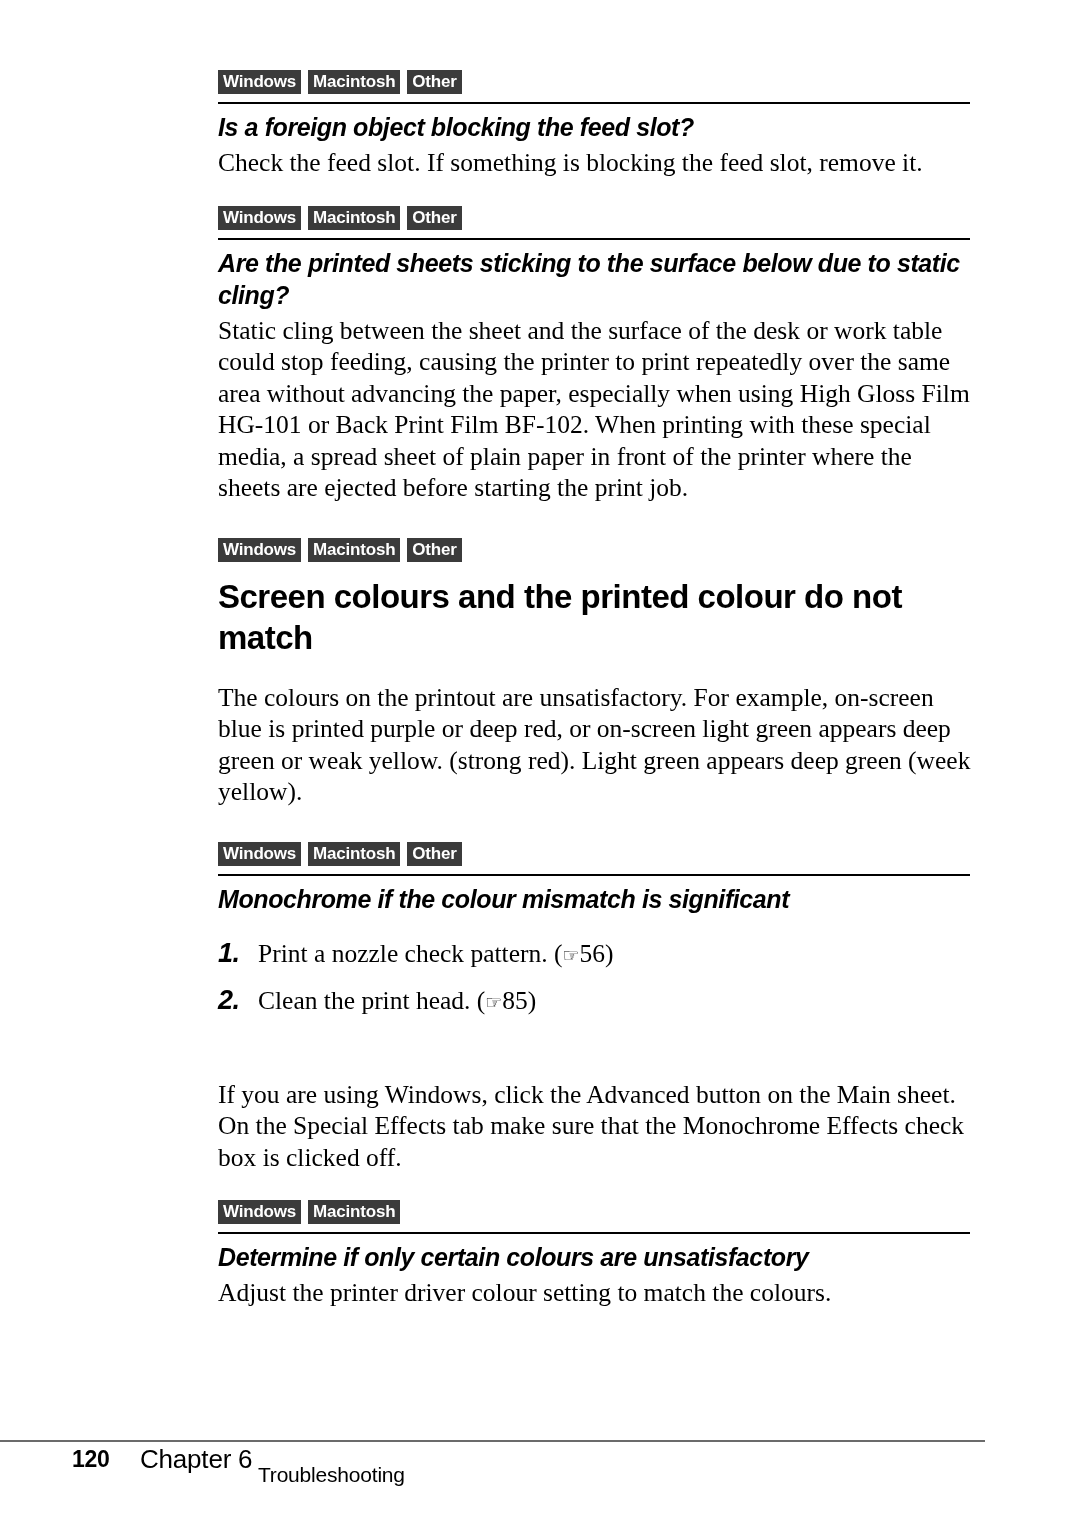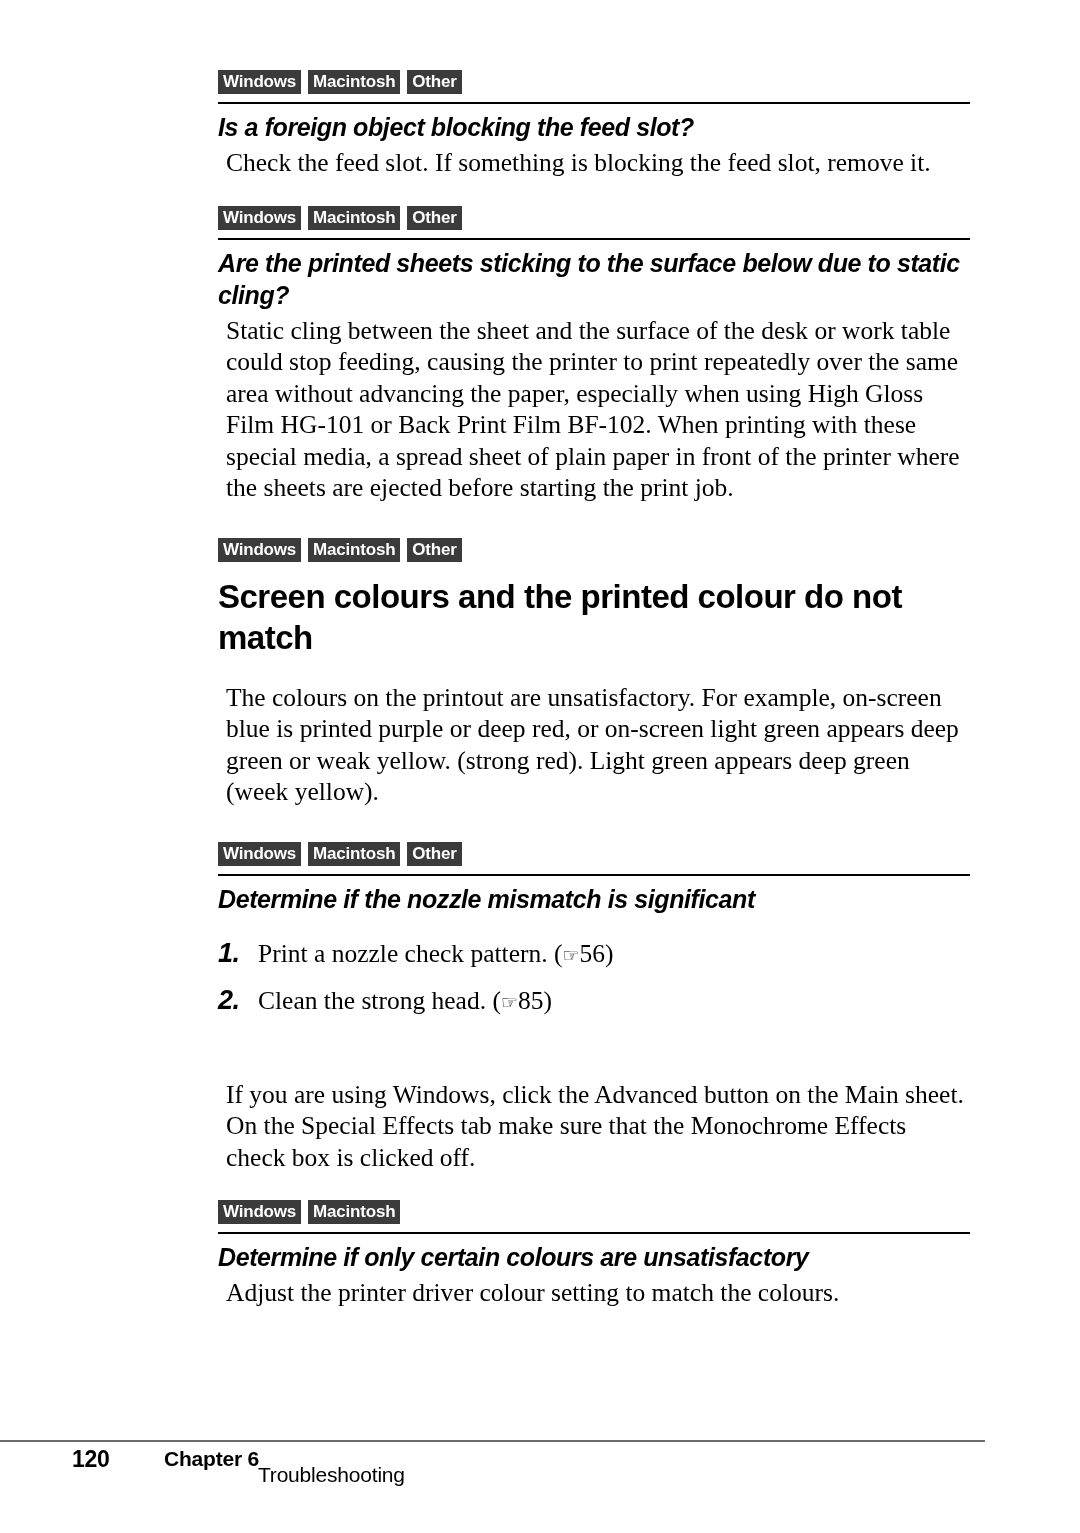--- a/index.html
+++ b/index.html
@@ -84,21 +84,21 @@
     margin: 12px 0 0 0;
     letter-spacing: -0.5px;
     color: #000;
   }
 
   
   p.body {
     font-family: "Liberation Serif", "DejaVu Serif", serif;
     font-size: 25.5px;
     line-height: 31.5px;
-    margin: 4px 0 0 8px;
+    margin: 4px 0 0 0;
     color: #000;
   }
 
   
   .steps {
     margin: 22px 0 0 0;
     padding: 0;
     list-style: none;
   }
   .step {
@@ -157,24 +157,24 @@
     position: absolute;
     left: 72px;
     top: 0;
     font-size: 23px;
     font-weight: bold;
     line-height: 32px;
     letter-spacing: -0.3px;
   }
   .footer-chapter {
     position: absolute;
-    left: 164px;
+    left: 140px;
     top: 0;
-    font-size: 21px;
-    font-weight: bold;
+    font-size: 26px;
+    font-weight: normal;
     line-height: 32px;
     letter-spacing: -0.2px;
   }
   .footer-title {
     position: absolute;
     left: 258px;
     top: 16px;
     font-size: 21px;
     font-weight: normal;
     line-height: 32px;
@@ -226,30 +226,30 @@
 
     <div class="sec-gap-lg"></div>
 
     <div>
       <div class="badges">
         <span class="badge">Windows</span>
         <span class="badge">Macintosh</span>
         <span class="badge">Other</span>
       </div>
       <hr class="rule">
-      <h2 class="subhead">Determine if the nozzle mismatch is significant</h2>
+      <h2 class="subhead">Monochrome if the colour mismatch is significant</h2>
 
       <ol class="steps">
         <li class="step">
           <span class="step-num">1.</span>
           <span class="step-text"><span>Print a nozzle check pattern. (</span><span class="ref">☞</span><span>56</span><span>)</span></span>
         </li>
         <li class="step">
           <span class="step-num">2.</span>
-          <span class="step-text"><span>Clean the strong head. (</span><span class="ref">☞</span><span>85</span><span>)</span></span>
+          <span class="step-text"><span>Clean the print head. (</span><span class="ref">☞</span><span>85</span><span>)</span></span>
         </li>
       </ol>
 
       <div class="sec-gap-xl"></div>
 
       <p class="body">If you are using Windows, click the Advanced button on the Main sheet. On the Special Effects tab make sure that the Monochrome Effects check box is clicked off.</p>
     </div>
 
     <div class="sec-gap-md"></div>
 

